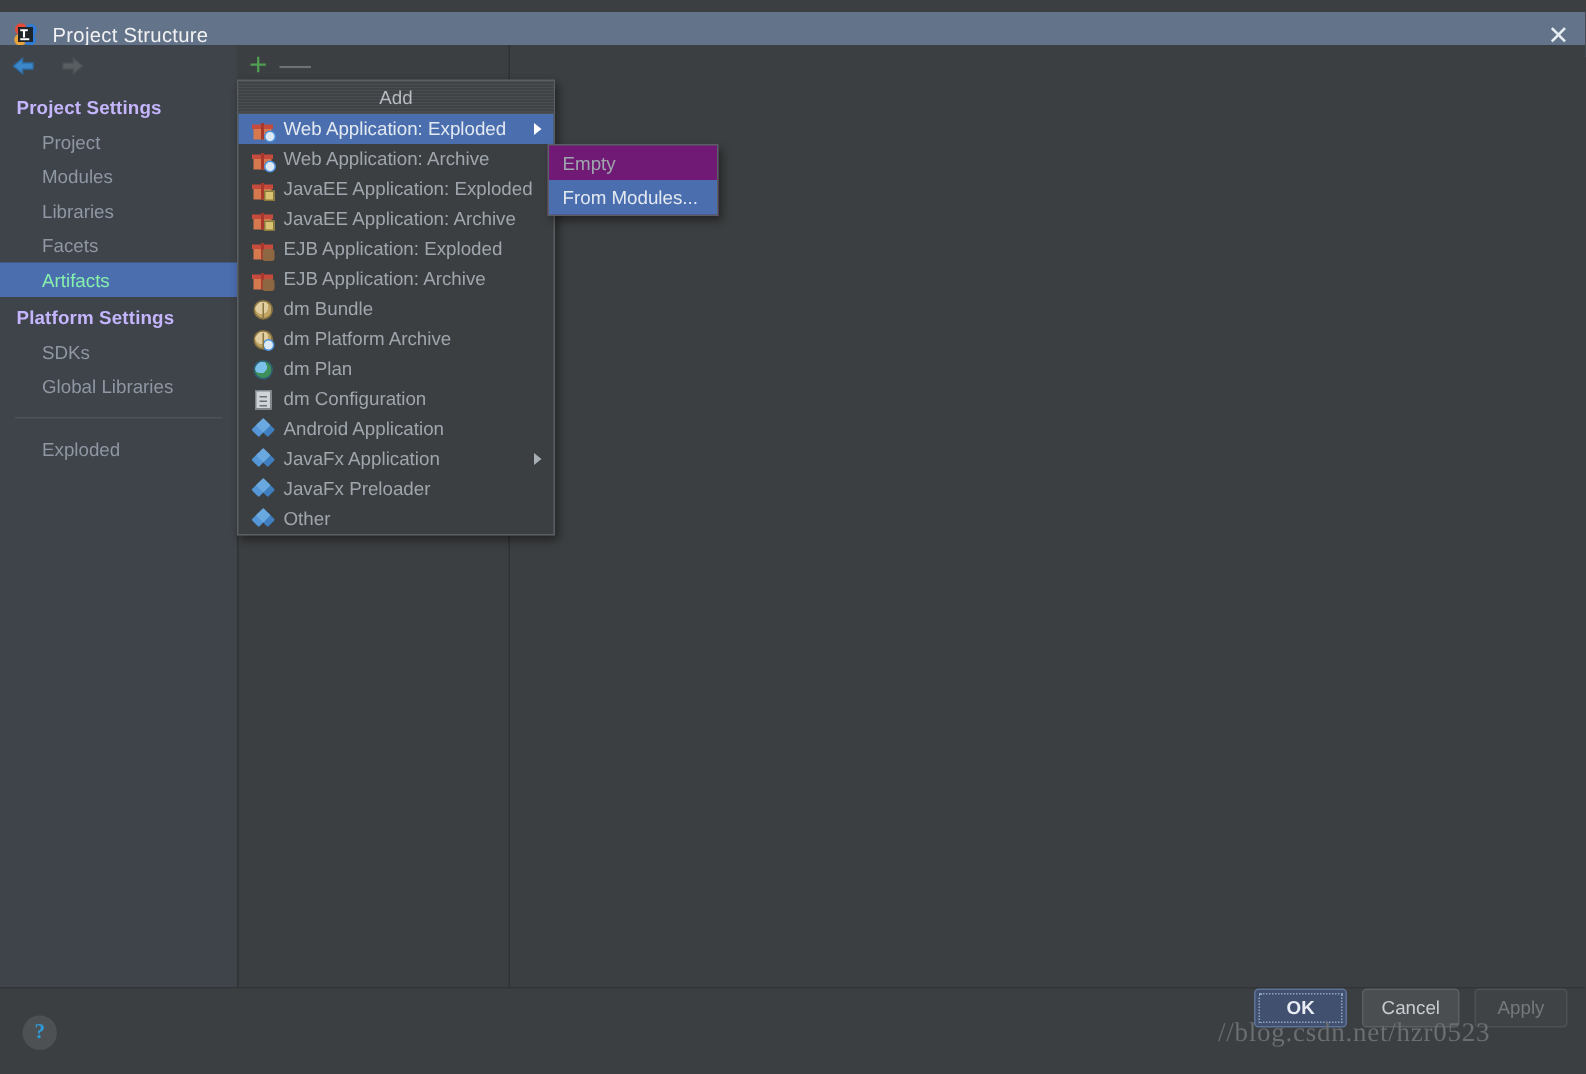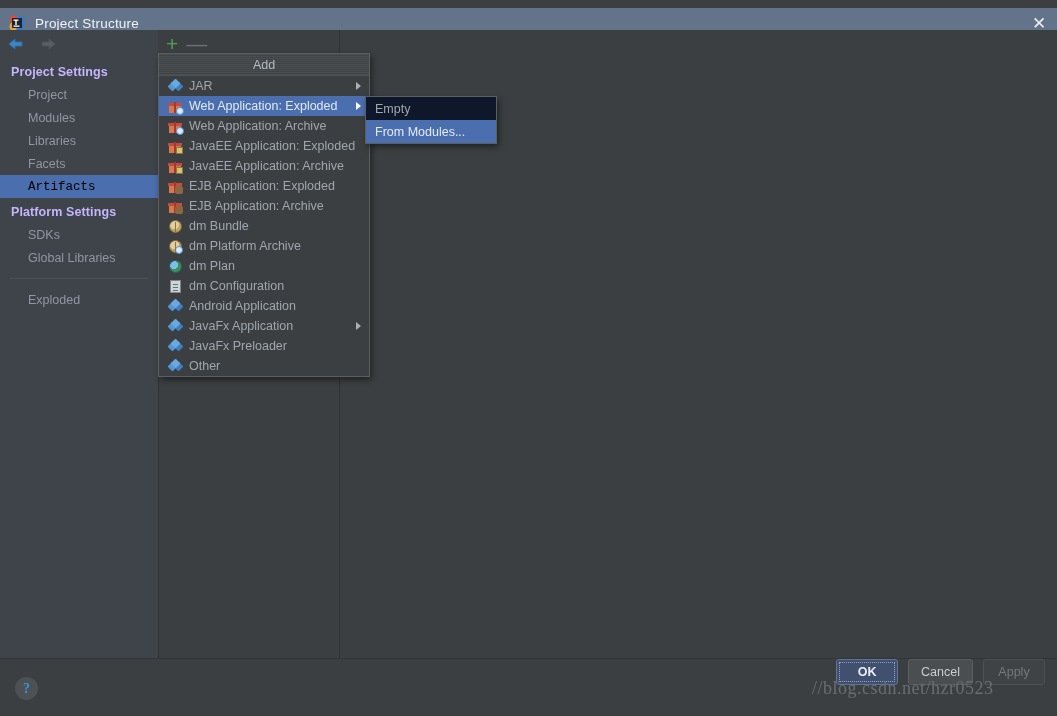--- a/index.html
+++ b/index.html
@@ -39,21 +39,21 @@
   }
   .nav-arrow { width: 20px; height: 16px; display: block; }
   .group-title {
     color: #c4b5fd; font-size: 12.5px; font-weight: bold;
     padding: 7px 0 4px 11px; letter-spacing: .1px;
   }
   .nav-item {
     color: #8f97a3; font-size: 12.5px; height: 23px;
     display: flex; align-items: center; padding-left: 28px;
   }
-  .nav-item.selected { background: #4b6eaf; color: #000000; font-family: Liberation Mono, monospace; }
+  .nav-item.selected { background: #4b6eaf; color: #86efac; }
   .nav-sep {
     height: 1px; background: #4e5257; margin: 9px 10px 9px 10px;
   }
 
   
   .content {
     position: absolute; left: 158px; top: 30px; width: 899px; height: 628px;
     background: #3c3f41;
   }
   .content-toolbar {
@@ -137,22 +137,22 @@
   .menu-arrow {
     position: absolute; right: 8px; top: 50%; transform: translateY(-50%);
     width: 0; height: 0;
     border-left: 5px solid #a7aeb5;
     border-top: 4px solid transparent; border-bottom: 4px solid transparent;
   }
   .menu-item.highlighted .menu-arrow { border-left-color: #ffffff; }
 
   
   .submenu {
-    position: absolute; left: 365px; top: 96px; width: 132px;
-    background: #0f172a; border: 1px solid #5a5f63; z-index: 60;
+    position: absolute; left: 365px; top: 96px; width: 114px;
+    background: #701a75; border: 1px solid #5a5f63; z-index: 60;
     box-shadow: 2px 3px 6px rgba(0,0,0,.45);
   }
   .submenu .menu-item { padding-left: 9px; height: 23px; }
 
   
   .ic-jar { position: relative; width: 13px; height: 13px; }
   .ic-jar i {
     position: absolute; width: 7px; height: 7px; background: #5496d6;
     transform: rotate(45deg); border-radius: 1px;
   }
@@ -269,31 +269,20 @@
     <span class="tb-plus">+</span>
     <span class="tb-minus">—</span>
   </div>
   <div class="artifact-list-panel"></div>
   <div class="detail-panel"></div>
 </div>
 
 <div class="menu">
   <div class="menu-header">Add</div>
 
-  <div class="menu-item">
-    <span class="menu-icon">
-      <span class="ic-jar">
-          <i></i>
-          <i></i>
-          <i></i>
-        </span>
-    </span>
-    <span class="menu-label">JAR</span>
-    <span class="menu-arrow"></span>
-  </div>
 
   <div class="menu-item highlighted">
     <span class="menu-icon">
       <span class="ic-box">
           <span class="lid"></span>
           <span class="body"></span>
           <span class="rib"></span>
           <span class="badge-mag"></span>
         </span>
     </span>

